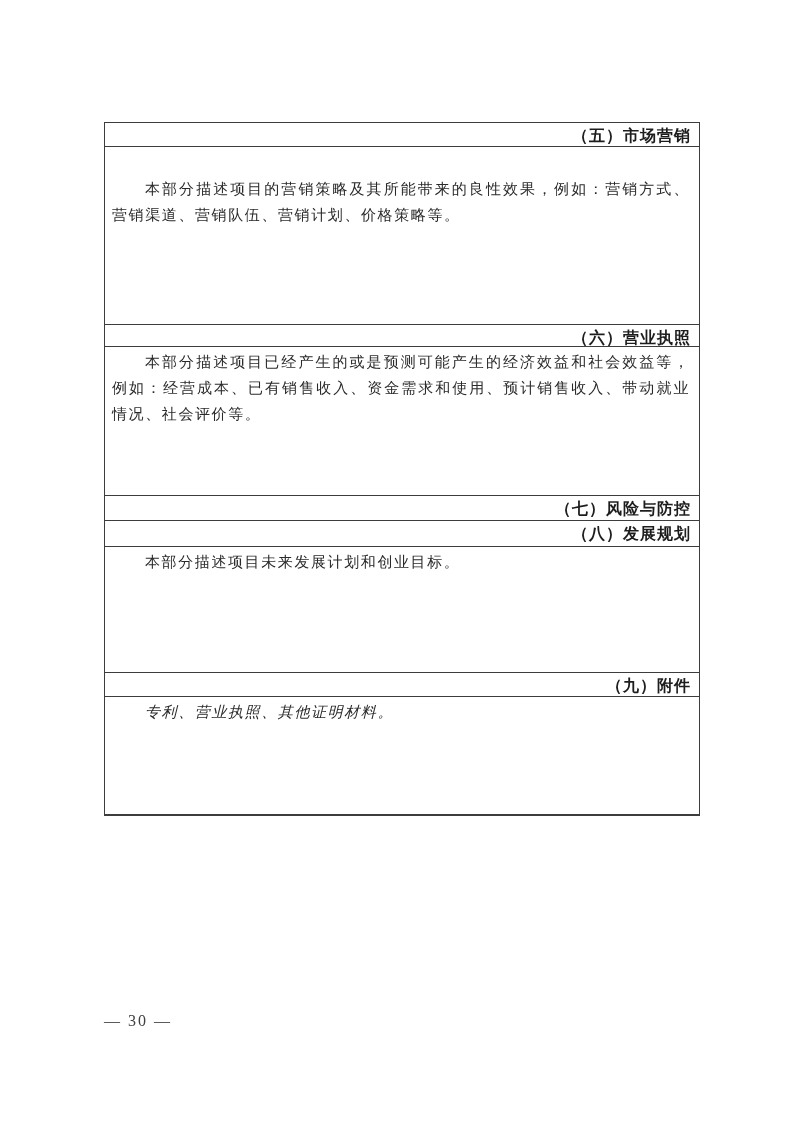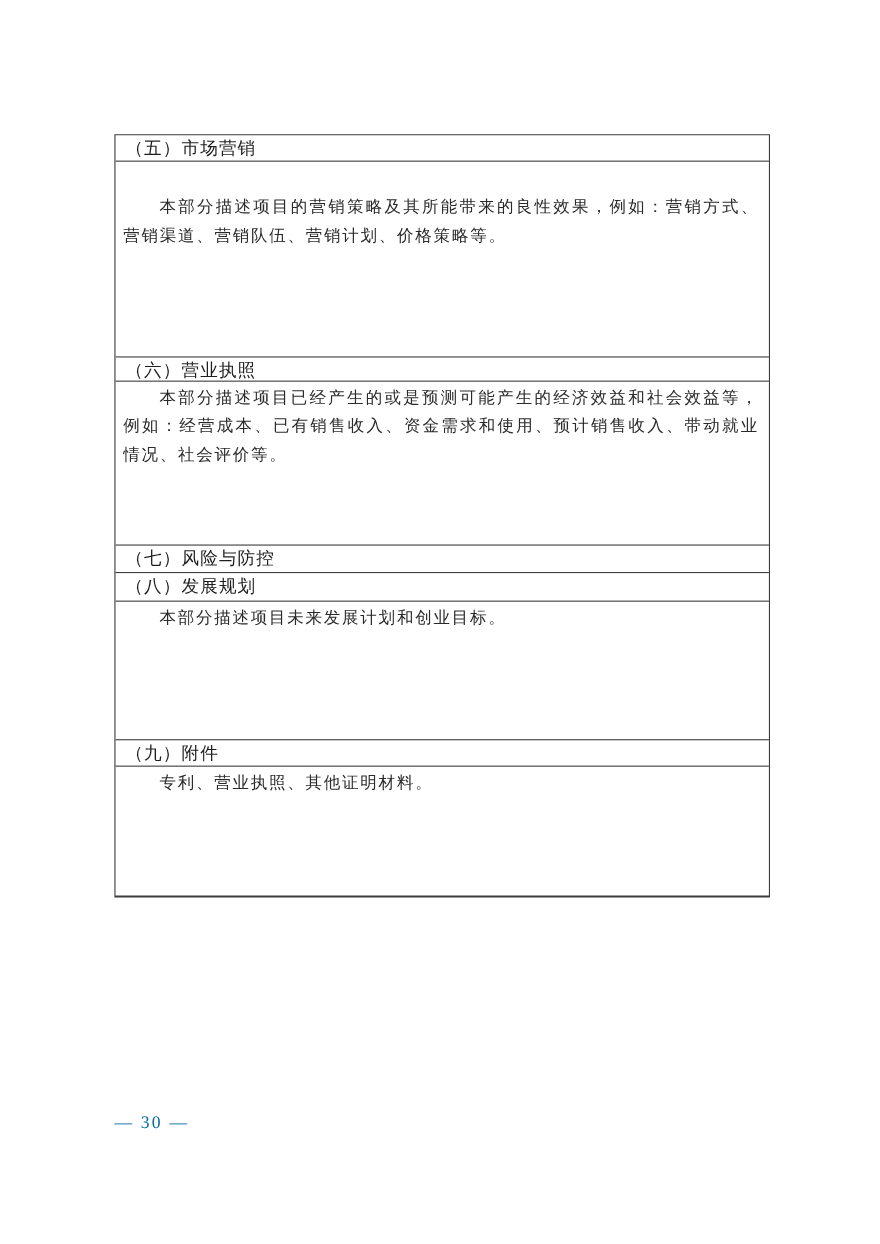--- a/index.html
+++ b/index.html
@@ -23,60 +23,61 @@
     width: 596px;
     border: 1px solid #3d3d3d;
     border-bottom-width: 2px;
     box-sizing: border-box;
     background: #ffffff;
   }
   .sec-header {
     box-sizing: border-box;
     border-bottom: 1px solid #3d3d3d;
     font-family: "Liberation Sans", "DejaVu Sans", sans-serif;
-    font-weight: normal;
+    font-weight: bold;
     font-size: 16px;
     letter-spacing: 1px;
     color: #1d1d1d;
     padding: 2px 8px 0 9px;
     line-height: 21px;
     overflow: hidden;
+    text-align: right;
   }
   .sec-body {
     box-sizing: border-box;
     border-bottom: 1px solid #3d3d3d;
     font-size: 15px;
     line-height: 26px;
     letter-spacing: 1.6px;
     text-align: justify;
     text-indent: 2.2em;
     color: #2a2a2a;
     padding: 2px 9px 0 7px;
     overflow: hidden;
   }
-  .sec:last-child .sec-body { border-bottom: none; }
+  .sec:last-child .sec-body { border-bottom: none; font-style: italic; }
 
   .h0 { height: 24px; }
   .b0 { height: 151px; margin-top: 27px; }
   .h1 { height: 22px; }
   .b1 { height: 149px; }
   .h2 { height: 25px; }
   .b2 { height: 172px; }
   .h3 { height: 26px; }
   .b3 { height: 126px; }
   .h4 { height: 24px; }
   .b4 { height: 117px; }
 
   .page-number {
     position: absolute;
     left: 104px;
     top: 1012px;
     font-size: 16px;
     letter-spacing: 2px;
-    color: #0369a1;
+    color: #404040;
     font-family: "Liberation Serif", "DejaVu Serif", serif;
   }
 </style>
 </head>
 <body>
 
 <div class="page">
   <div class="doc-table">
 
     <div class="sec">

